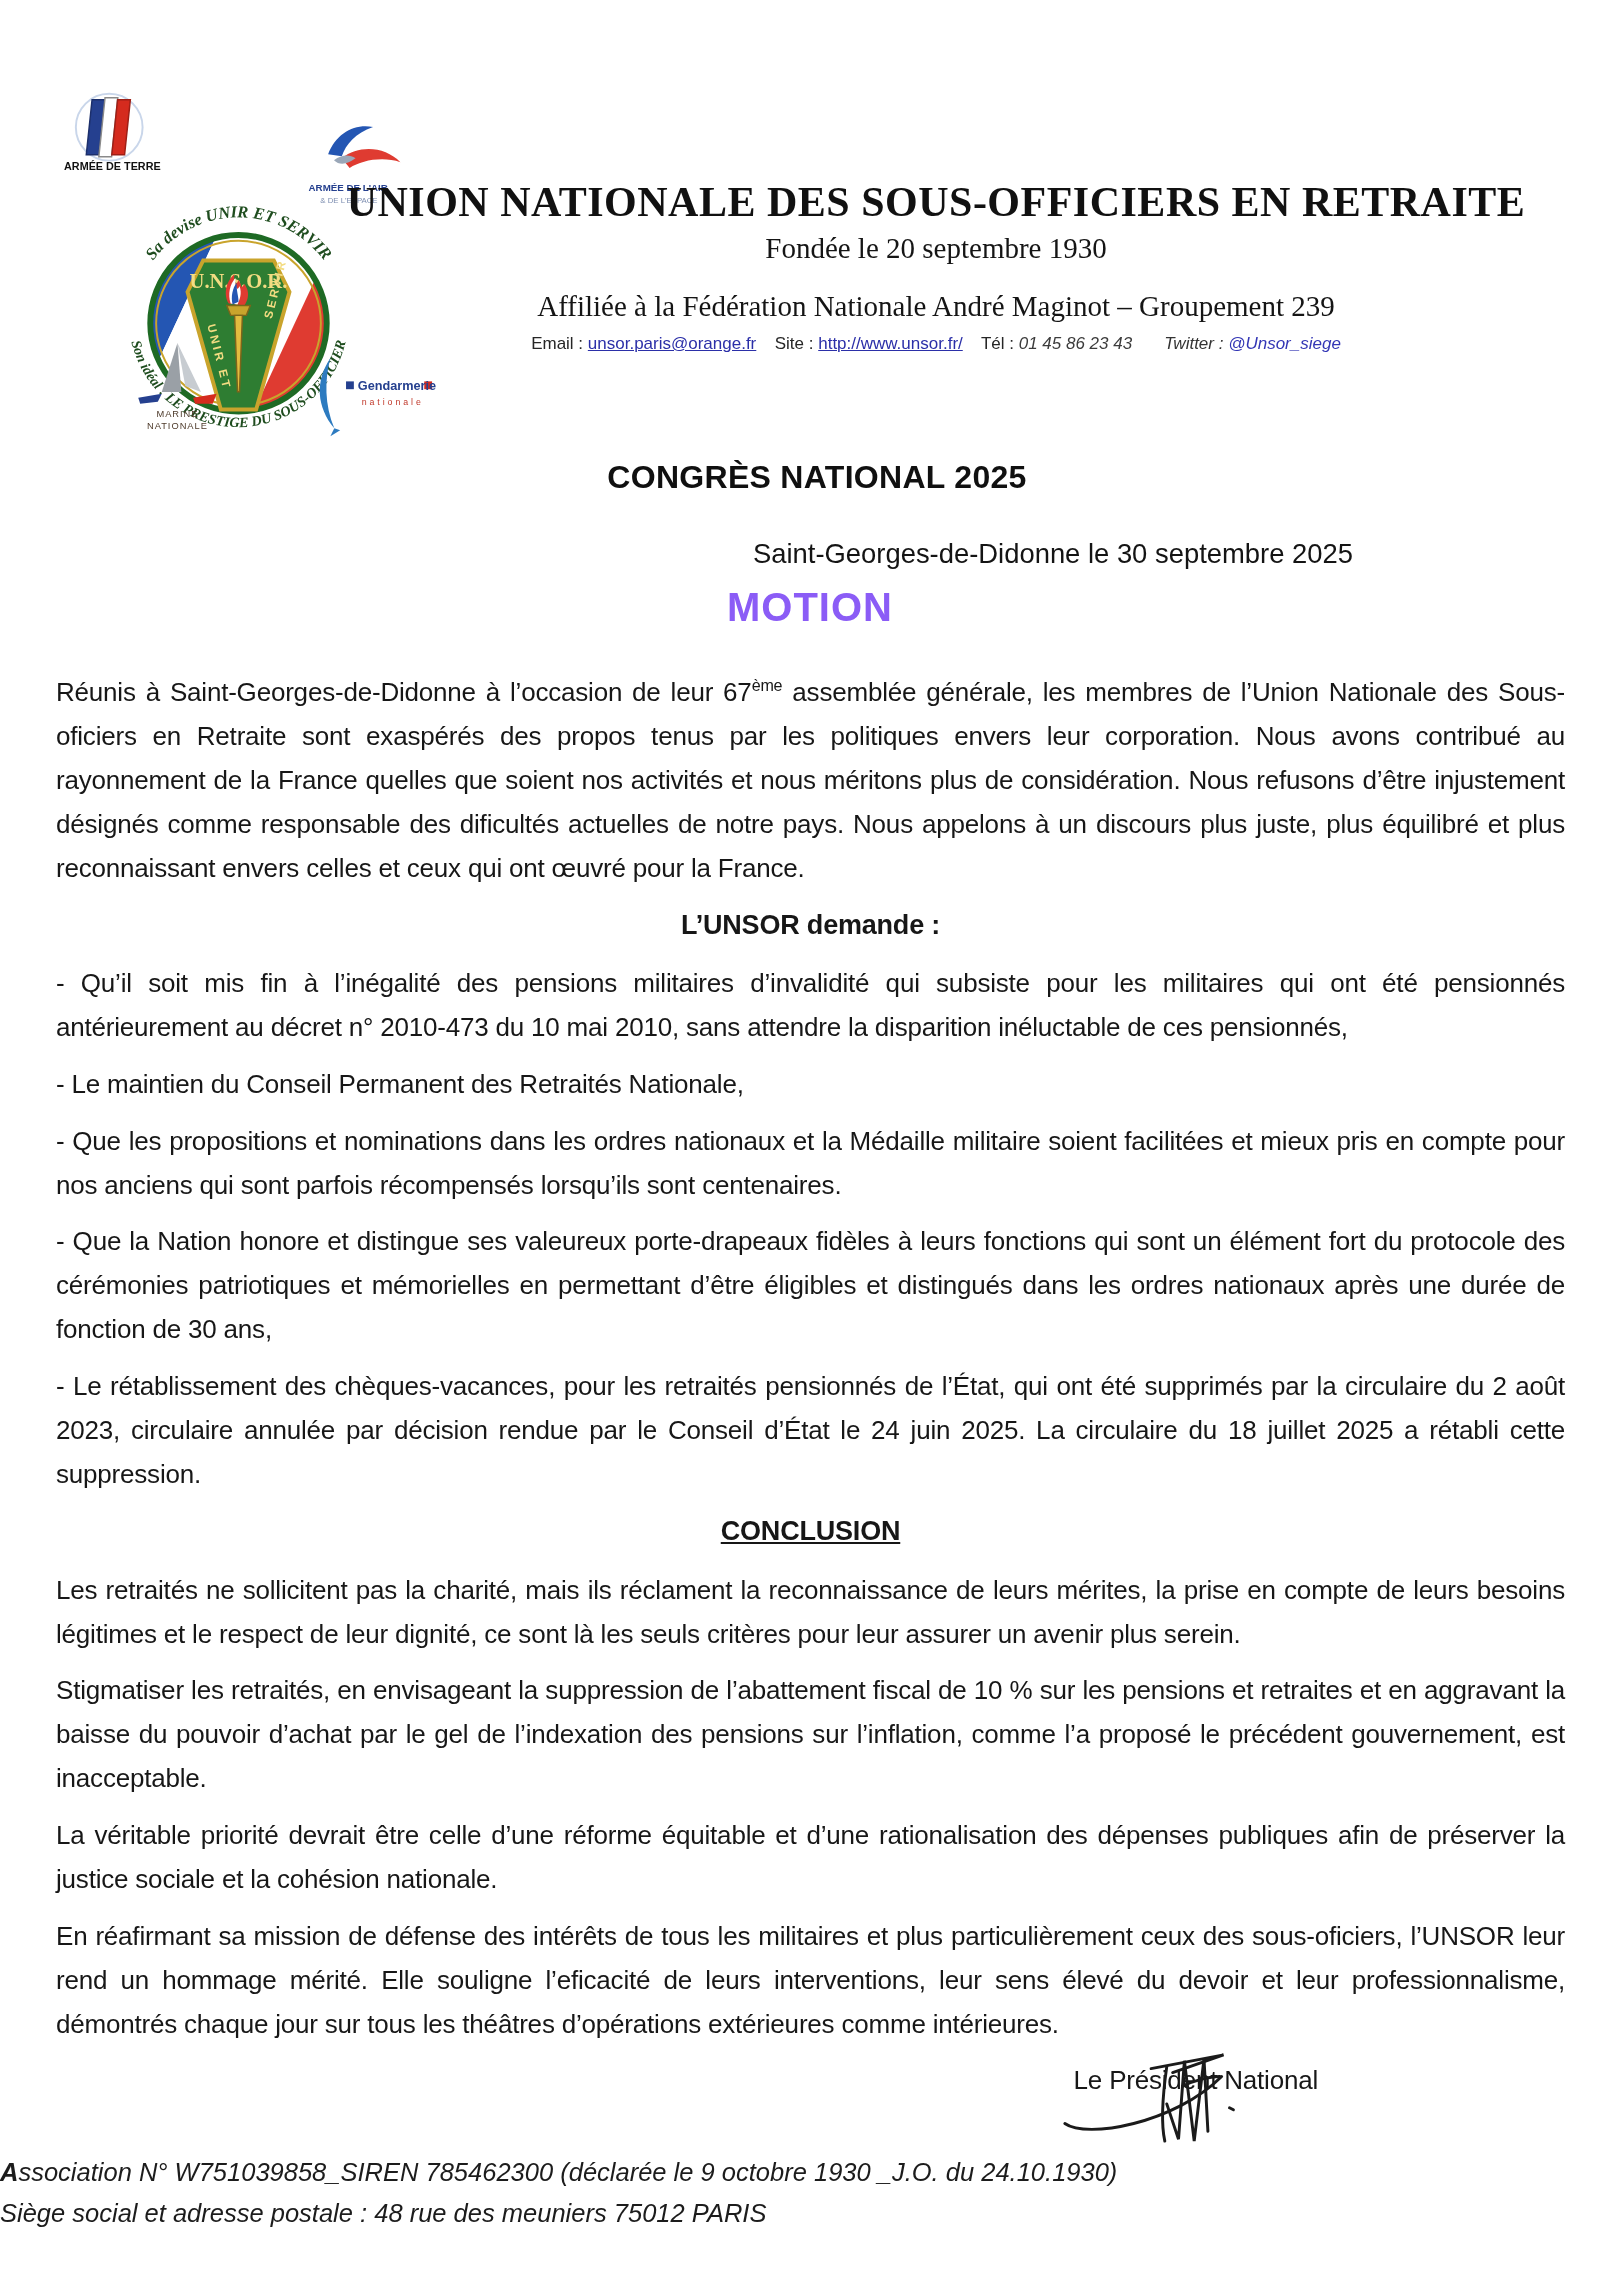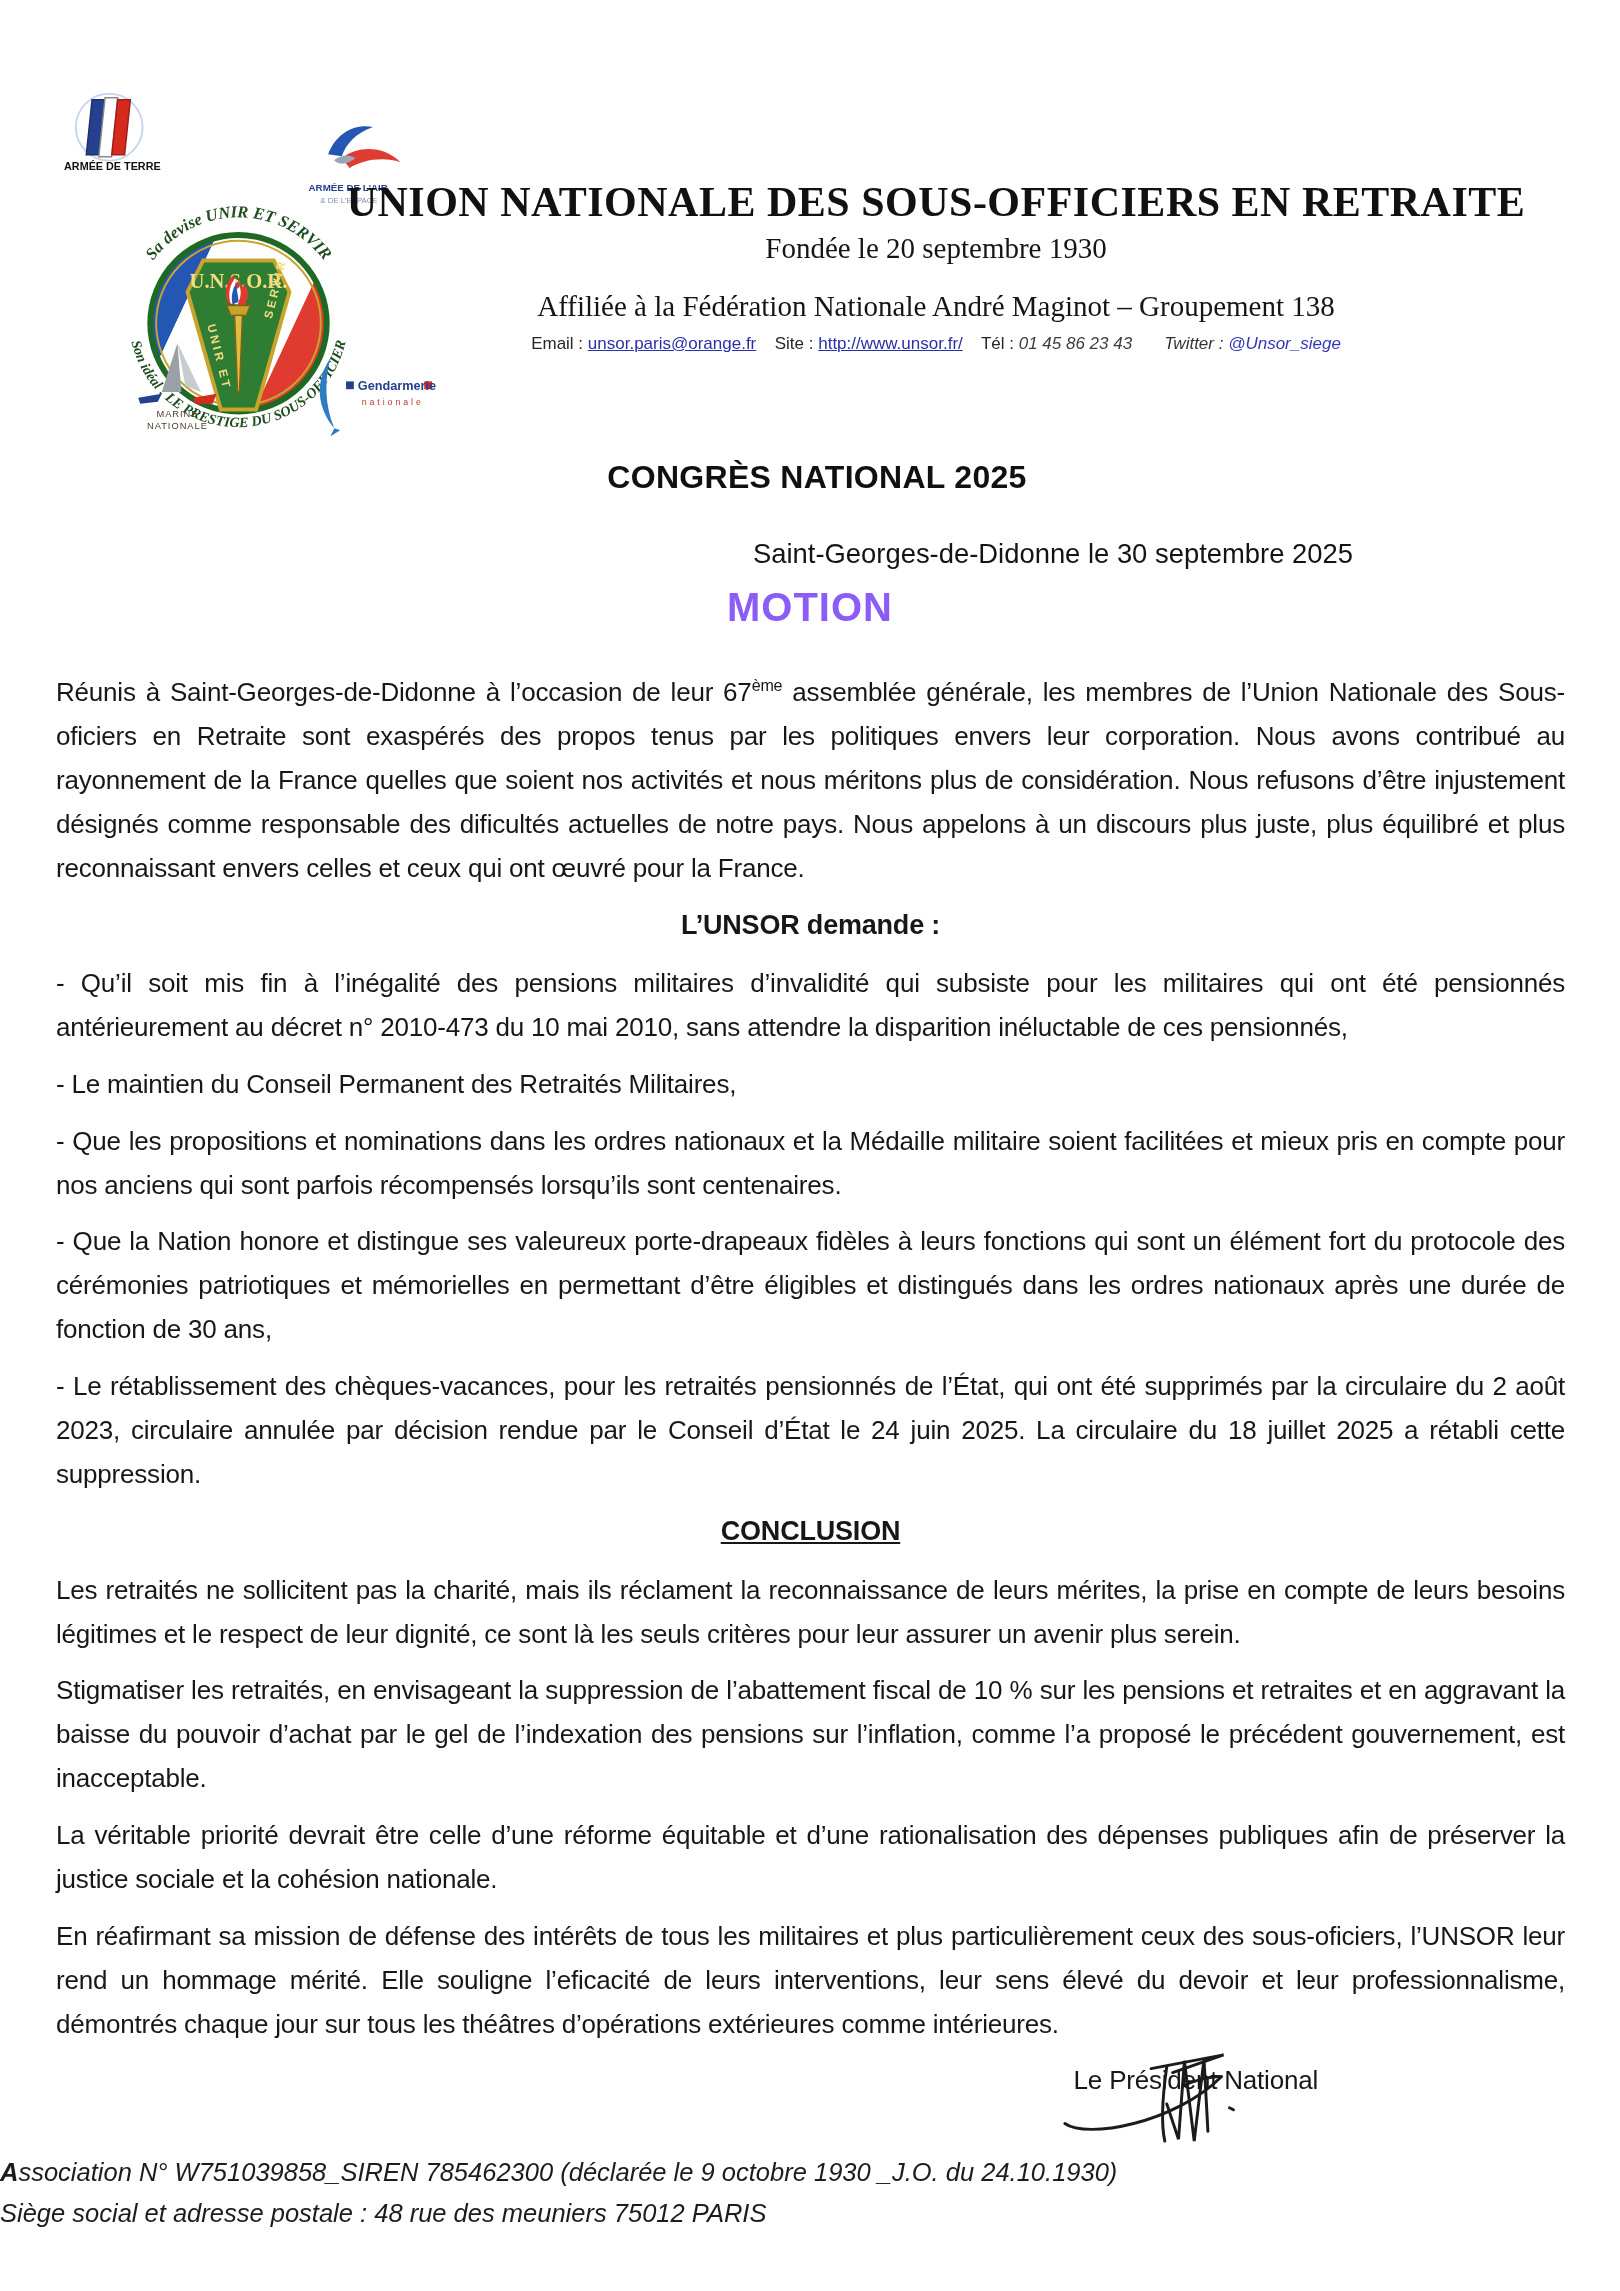--- a/index.html
+++ b/index.html
@@ -136,21 +136,21 @@
       <rect x="46" y="28" width="8" height="8" fill="#25408f"></rect>
       <rect x="126" y="28" width="8" height="8" fill="#d52b1e"></rect>
       <text class="cap" x="58" y="37" font-size="13" font-weight="bold" fill="#25408f">Gendarmerie</text>
       <text class="cap" x="62" y="52" font-size="9" letter-spacing="3" fill="#c0392b">nationale</text>
     </svg>
   </div>
 
   <div class="header-text">
     <div class="org-title">UNION NATIONALE DES SOUS-OFFICIERS EN RETRAITE</div>
     <div class="org-founded">Fondée le 20 septembre 1930</div>
-    <div class="org-affiliation">Affiliée à la Fédération Nationale André Maginot – Groupement 138</div>
+    <div class="org-affiliation">Affiliée à la Fédération Nationale André Maginot – Groupement 239</div>
     <div class="contact-line">
       <span class="lbl">Email :</span>
       <a href="#">unsor.paris@orange.fr</a><span class="sp"></span>
       <span class="lbl">Site :</span>
       <a href="#">http://www.unsor.fr/</a><span class="sp"></span>
       <span class="lbl">Tél :</span>
       <span class="tel">01 45 86 23 43</span><span class="sp"></span><span class="sp"></span>
       <span class="tw-lbl">Twitter :</span>
       <a href="#" class="tw">@Unsor_siege</a>
     </div>
@@ -159,21 +159,21 @@
   <div class="congress-title">CONGRÈS NATIONAL 2025</div>
   <div class="dateline">Saint-Georges-de-Didonne le 30 septembre 2025</div>
   <div class="motion-title">MOTION</div>
 
   <div class="body-block">
     <p><span>Réunis à Saint-Georges-de-Didonne à l’occasion de leur 67</span><sup class="ord">ème</sup><span> assemblée générale, les membres de l’Union Nationale des Sous-oficiers en Retraite sont exaspérés des propos tenus par les politiques envers leur corporation. Nous avons contribué au rayonnement de la France quelles que soient nos activités et nous méritons plus de considération. Nous refusons d’être injustement désignés comme responsable des dificultés actuelles de notre pays. Nous appelons à un discours plus juste, plus équilibré et plus reconnaissant envers celles et ceux qui ont œuvré pour la France.</span></p>
 
     <div class="sub-heading">L’UNSOR demande :</div>
 
     <p>- Qu’il soit mis fin à l’inégalité des pensions militaires d’invalidité qui subsiste pour les militaires qui ont été pensionnés antérieurement au décret n° 2010-473 du 10 mai 2010, sans attendre la disparition inéluctable de ces pensionnés,</p>
-    <p class="no-just">- Le maintien du Conseil Permanent des Retraités Militaires,</p>
+    <p class="no-just">- Le maintien du Conseil Permanent des Retraités Nationale,</p>
     <p>- Que les propositions et nominations dans les ordres nationaux et la Médaille militaire soient facilitées et mieux pris en compte pour nos anciens qui sont parfois récompensés lorsqu’ils sont centenaires.</p>
     <p>- Que la Nation honore et distingue ses valeureux porte-drapeaux fidèles à leurs fonctions qui sont un élément fort du protocole des cérémonies patriotiques et mémorielles en permettant d’être éligibles et distingués dans les ordres nationaux après une durée de fonction de 30 ans,</p>
     <p>- Le rétablissement des chèques-vacances, pour les retraités pensionnés de l’État, qui ont été supprimés par la circulaire du 2 août 2023, circulaire annulée par décision rendue par le Conseil d’État le 24 juin 2025. La circulaire du 18 juillet 2025 a rétabli cette suppression.</p>
 
     <div class="sub-heading underline"><span>CONCLUSION</span></div>
 
     <p>Les retraités ne sollicitent pas la charité, mais ils réclament la reconnaissance de leurs mérites, la prise en compte de leurs besoins légitimes et le respect de leur dignité, ce sont là les seuls critères pour leur assurer un avenir plus serein.</p>
     <p>Stigmatiser les retraités, en envisageant la suppression de l’abattement fiscal de 10 % sur les pensions et retraites et en aggravant la baisse du pouvoir d’achat par le gel de l’indexation des pensions sur l’inflation, comme l’a proposé le précédent gouvernement, est inacceptable.</p>
     <p>La véritable priorité devrait être celle d’une réforme équitable et d’une rationalisation des dépenses publiques afin de préserver la justice sociale et la cohésion nationale.</p>
     <p>En réafirmant sa mission de défense des intérêts de tous les militaires et plus particulièrement ceux des sous-oficiers, l’UNSOR leur rend un hommage mérité. Elle souligne l’eficacité de leurs interventions, leur sens élevé du devoir et leur professionnalisme, démontrés chaque jour sur tous les théâtres d’opérations extérieures comme intérieures.</p>

